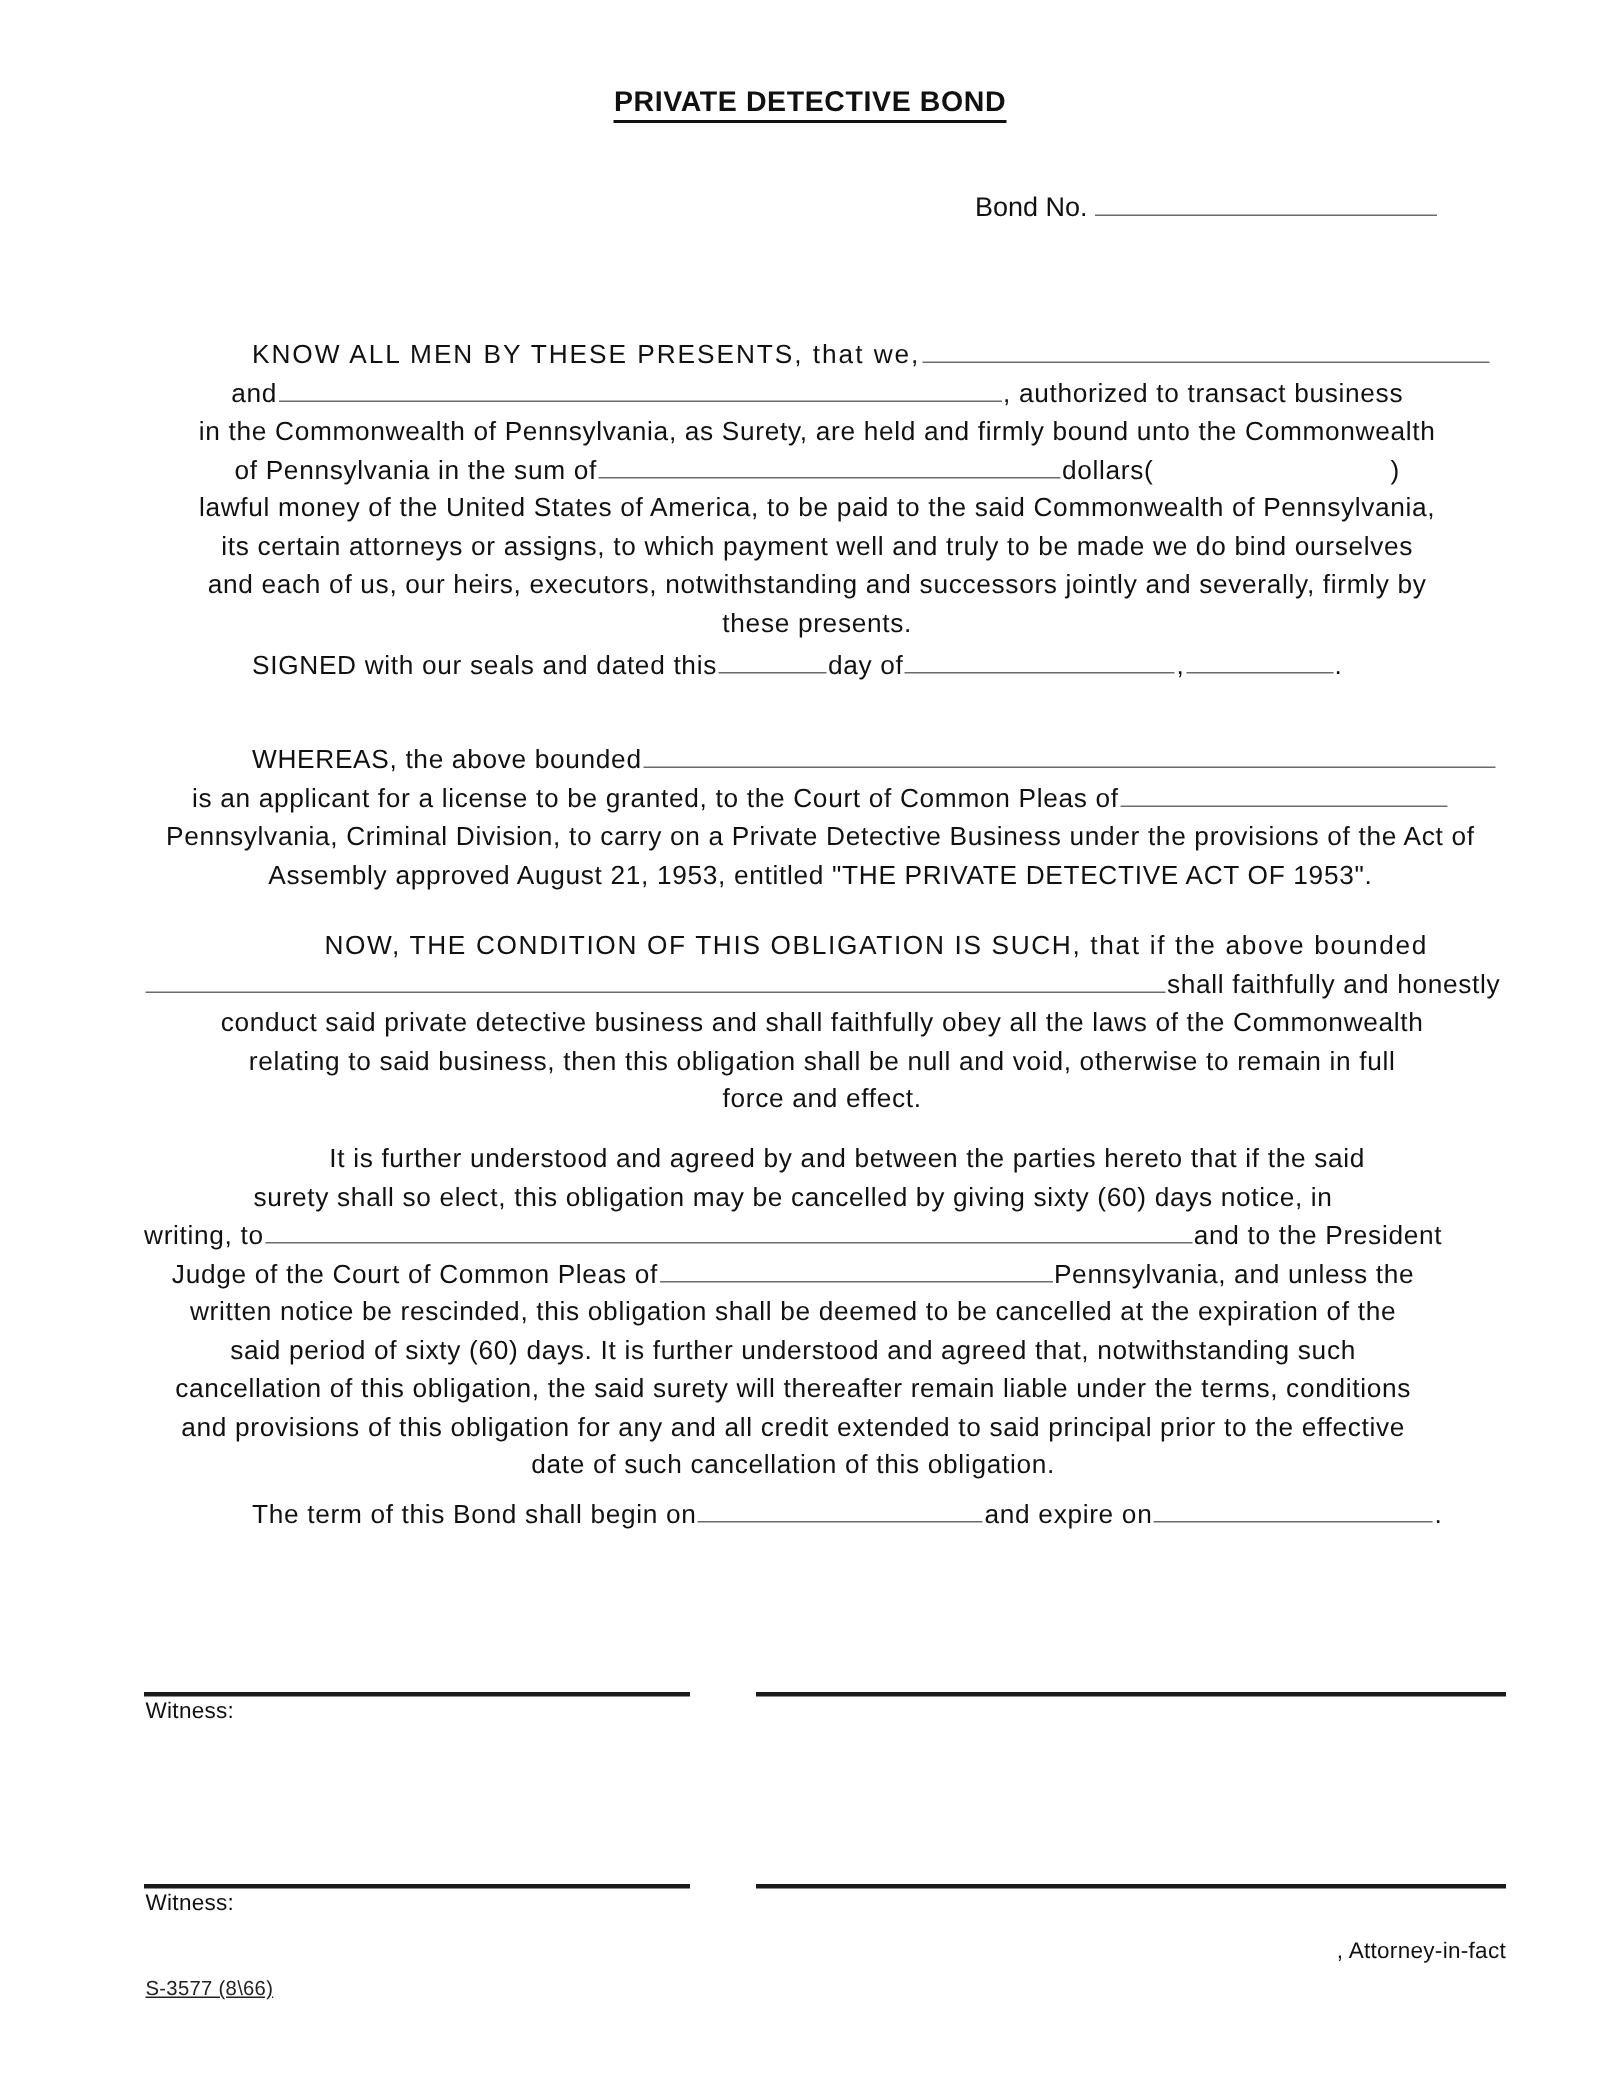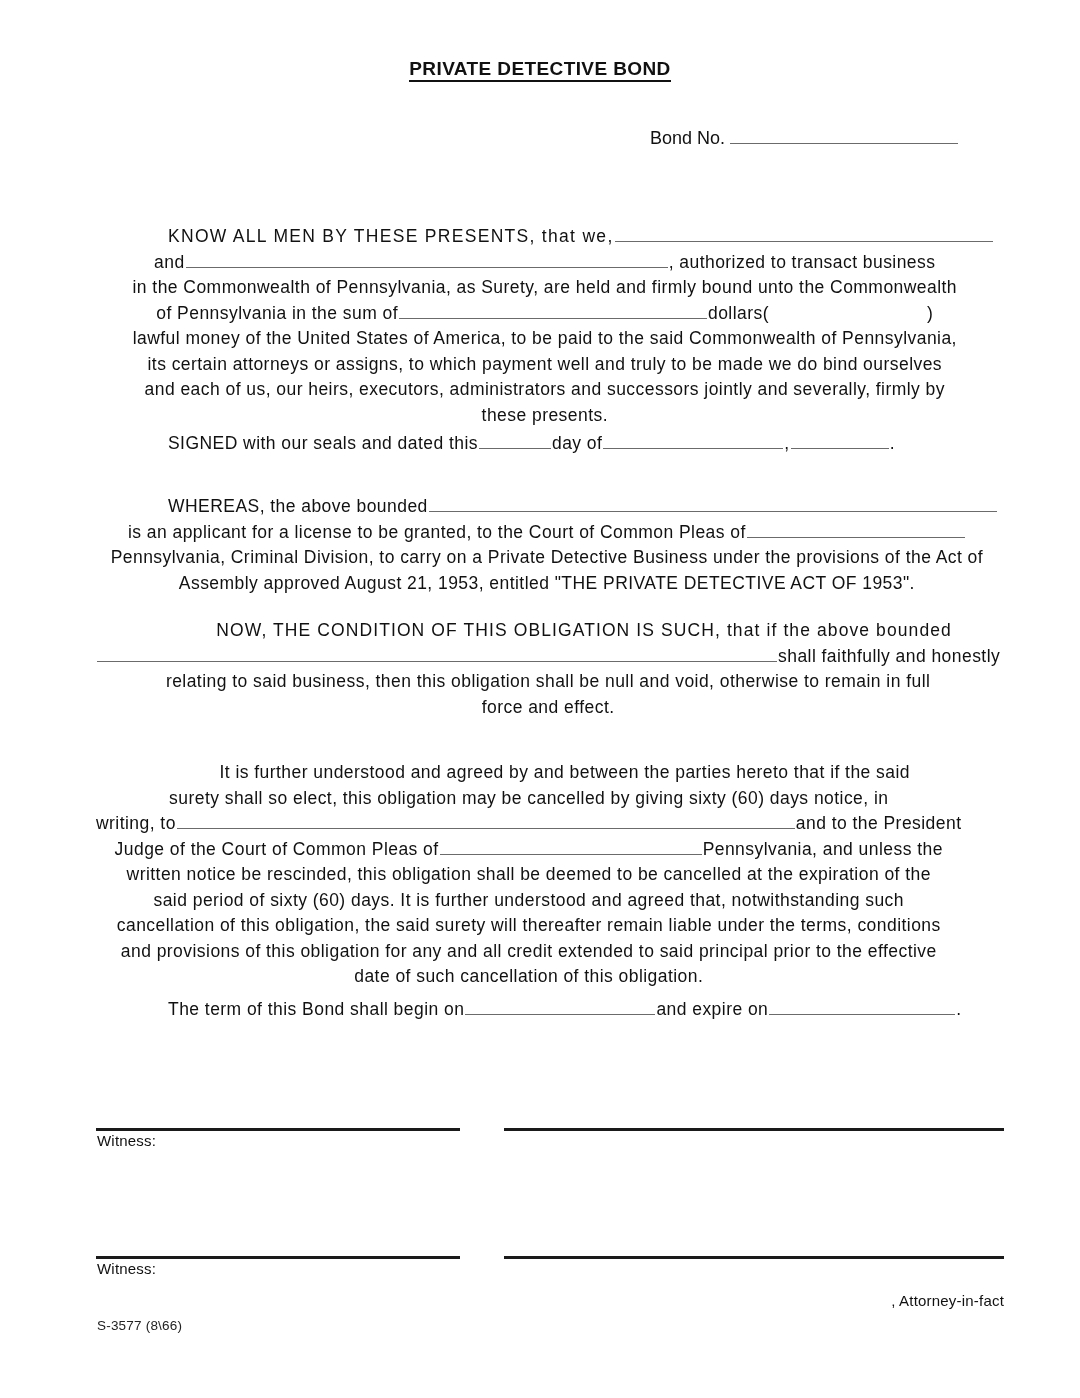--- a/index.html
+++ b/index.html
@@ -102,20 +102,21 @@
   }
 
   
   .footer-code {
     position: absolute;
     left: 97px;
     top: 1318px;
     font-size: 13.5px;
     letter-spacing: 0.2px;
     color: #222;
+    text-decoration: underline;
   }
 </style>
 </head>
 <body>
 
 <div id="page">
 
   <div class="doc-title">
     <span>PRIVATE DETECTIVE BOND</span>
   </div>
@@ -127,38 +128,39 @@
 
   <div class="body-block">
 
     <div class="para p1">
       <span class="ln"><span class="indent"></span><span class="wide">KNOW ALL MEN BY THESE PRESENTS, that we,</span><span class="rule" style="width:378px;"></span></span>
       <span class="ln"><span>and</span><span class="rule" style="width:482px;"></span><span>, authorized to transact business</span></span>
       <span class="ln">in the Commonwealth of Pennsylvania, as Surety, are held and firmly bound unto the Commonwealth</span>
       <span class="ln"><span>of Pennsylvania in the sum of</span><span class="rule" style="width:308px;"></span><span>dollars(</span><span class="sp" style="width:158px;"></span><span>)</span></span>
       <span class="ln">lawful money of the United States of America, to be paid to the said Commonwealth of Pennsylvania,</span>
       <span class="ln">its certain attorneys or assigns, to which payment well and truly to be made we do bind ourselves</span>
-      <span class="ln">and each of us, our heirs, executors, administrators and successors jointly and severally, firmly by</span>
+      <span class="ln">and each of us, our heirs, executors, notwithstanding and successors jointly and severally, firmly by</span>
       <span class="ln">these presents.</span>
     </div>
 
     <div class="para p2">
       <span class="ln"><span class="indent"></span><span>SIGNED with our seals and dated this</span><span class="rule" style="width:72px;"></span><span>day of</span><span class="rule" style="width:180px;"></span><span>,</span><span class="rule" style="width:98px;"></span><span>.</span></span>
     </div>
 
     <div class="para p3">
       <span class="ln"><span class="indent"></span><span>WHEREAS, the above bounded</span><span class="rule" style="width:568px;"></span></span>
       <span class="ln"><span>is an applicant for a license to be granted, to the Court of Common Pleas of</span><span class="rule" style="width:218px;"></span></span>
       <span class="ln">Pennsylvania, Criminal Division, to carry on a Private Detective Business under the provisions of the Act of</span>
       <span class="ln">Assembly approved August 21, 1953, entitled "THE PRIVATE DETECTIVE ACT OF 1953".</span>
     </div>
 
     <div class="para p4">
       <span class="ln"><span class="indent"></span><span class="wide2">NOW, THE CONDITION OF THIS OBLIGATION IS SUCH, that if the above bounded</span></span>
       <span class="ln"><span class="rule" style="width:680px;"></span><span>shall faithfully and honestly</span></span>
+      <span class="ln">conduct said private detective business and shall faithfully obey all the laws of the Commonwealth</span>
       <span class="ln">relating to said business, then this obligation shall be null and void, otherwise to remain in full</span>
       <span class="ln">force and effect.</span>
     </div>
 
     <div class="para p5">
       <span class="ln"><span class="indent"></span><span>It is further understood and agreed by and between the parties hereto that if the said</span></span>
       <span class="ln">surety shall so elect, this obligation may be cancelled by giving sixty (60) days notice, in</span>
       <span class="ln"><span>writing, to</span><span class="rule" style="width:618px;"></span><span>and to the President</span></span>
       <span class="ln"><span>Judge of the Court of Common Pleas of</span><span class="rule" style="width:262px;"></span><span>Pennsylvania, and unless the</span></span>
       <span class="ln">written notice be rescinded, this obligation shall be deemed to be cancelled at the expiration of the</span>

